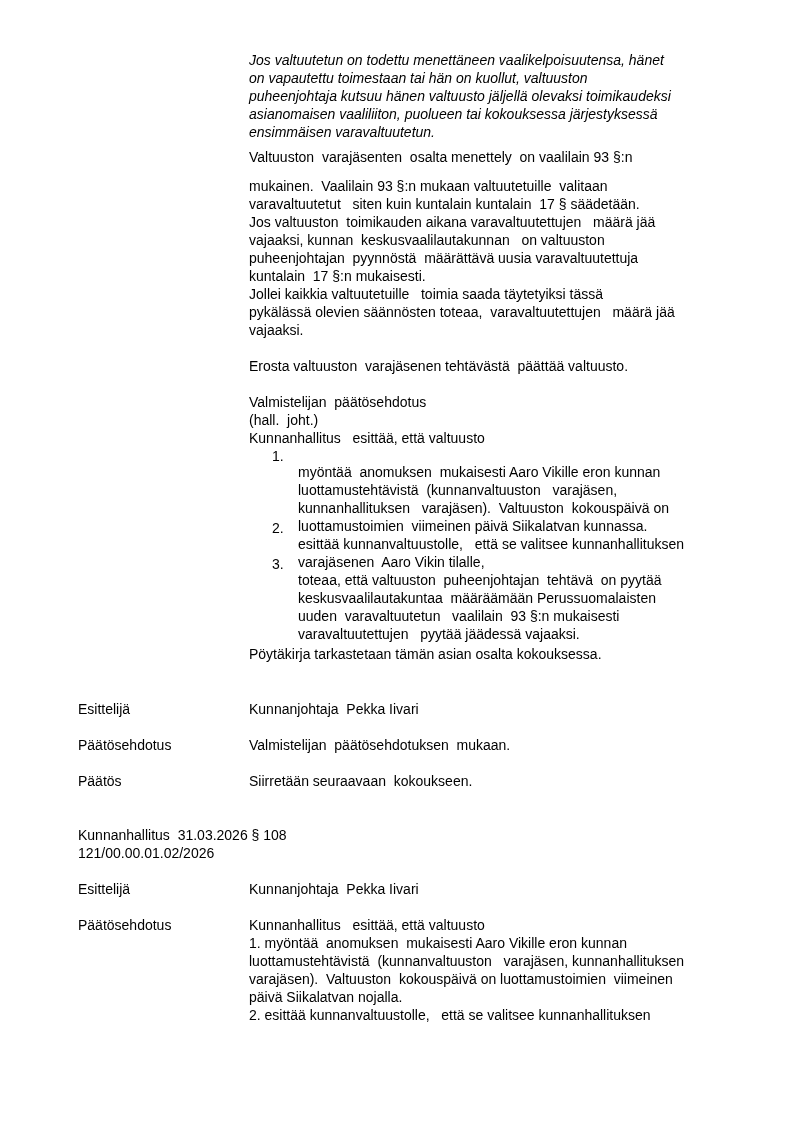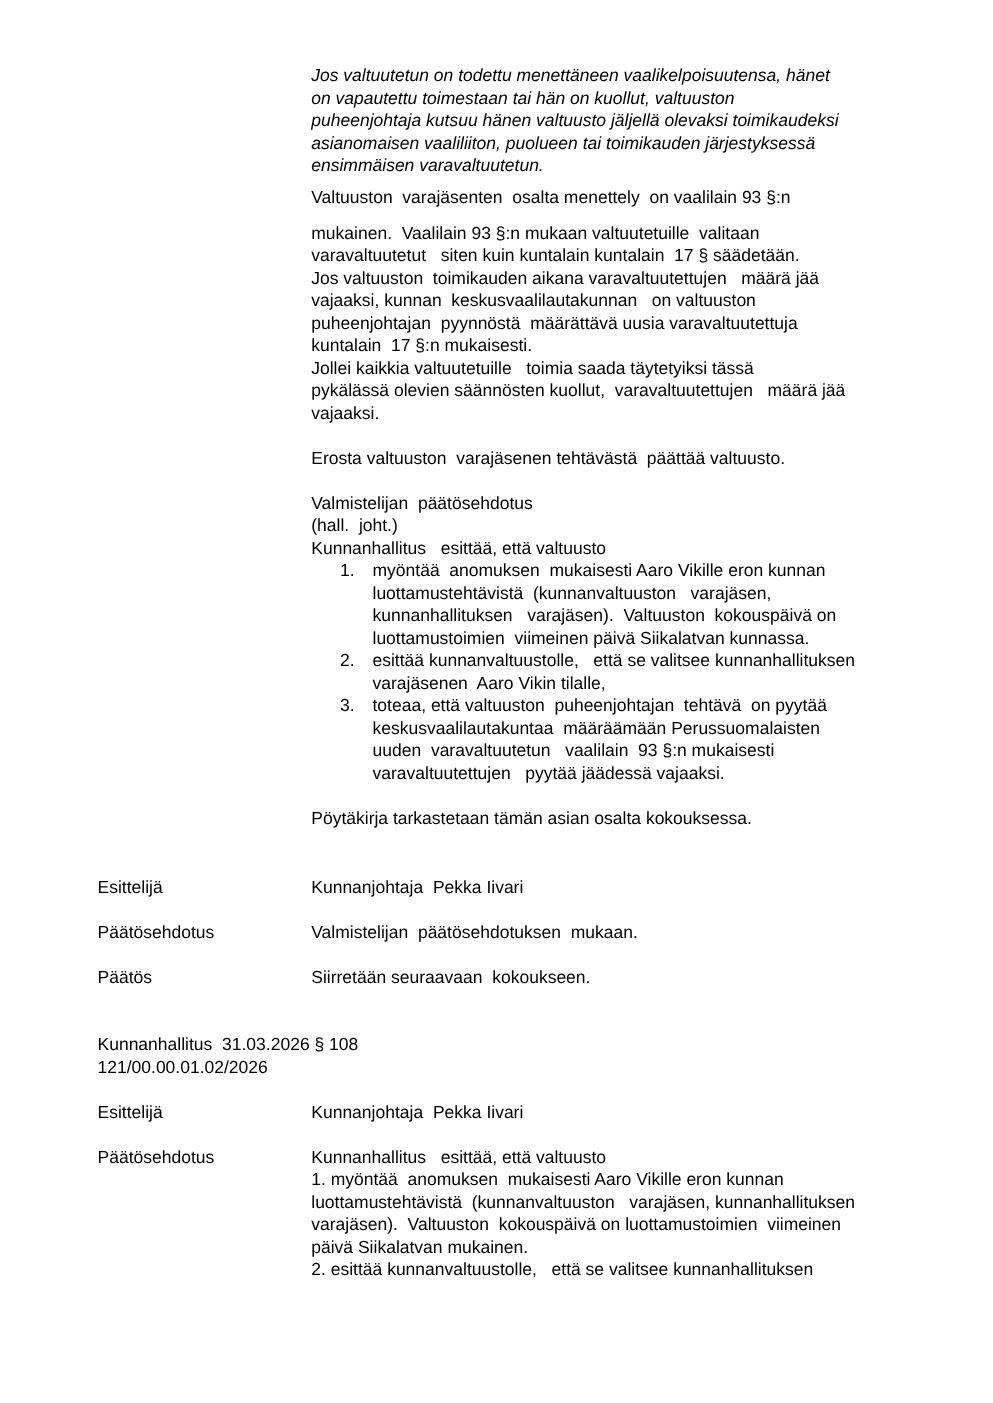--- a/index.html
+++ b/index.html
@@ -6,40 +6,40 @@
   body {
     width: 794px; height: 1122px; position: relative; overflow: hidden;
     font-family: "Liberation Sans", sans-serif; font-size: 14px; color: #000;
   }
   .line { position: absolute; white-space: pre; line-height: 18px; font-size: 14px; }
   .it { font-style: italic; }
   .bold { font-weight: normal; }
   .col-l { left: 78px; }
   .col-r { left: 249px; }
   .num { left: 272px; }
-  .ind { left: 298px; }
+  .ind { left: 298px; margin-top: 16px; }
 </style>
 </head>
 <body>
 
 <div class="line col-r it" style="top:51px">Jos valtuutetun on todettu menettäneen vaalikelpoisuutensa, hänet</div>
 <div class="line col-r it" style="top:69px">on vapautettu toimestaan tai hän on kuollut, valtuuston</div>
 <div class="line col-r it" style="top:87px">puheenjohtaja kutsuu hänen valtuusto jäljellä olevaksi toimikaudeksi</div>
-<div class="line col-r it" style="top:105px">asianomaisen vaaliliiton, puolueen tai toimikauden järjestyksessä</div>
+<div class="line col-r it" style="top:105px">asianomaisen vaaliliiton, puolueen tai kokouksessa järjestyksessä</div>
 <div class="line col-r it" style="top:123px">ensimmäisen varavaltuutetun.</div>
 
 <div class="line col-r" style="top:148px">Valtuuston  varajäsenten  osalta menettely  on vaalilain 93 §:n</div>
 <div class="line col-r" style="top:177px">mukainen.  Vaalilain 93 §:n mukaan valtuutetuille  valitaan</div>
 <div class="line col-r" style="top:195px">varavaltuutetut   siten kuin kuntalain kuntalain  17 § säädetään.</div>
 <div class="line col-r" style="top:213px">Jos valtuuston  toimikauden aikana varavaltuutettujen   määrä jää</div>
 <div class="line col-r" style="top:231px">vajaaksi, kunnan  keskusvaalilautakunnan   on valtuuston</div>
 <div class="line col-r" style="top:249px">puheenjohtajan  pyynnöstä  määrättävä uusia varavaltuutettuja</div>
 <div class="line col-r" style="top:267px">kuntalain  17 §:n mukaisesti.</div>
 <div class="line col-r" style="top:285px">Jollei kaikkia valtuutetuille   toimia saada täytetyiksi tässä</div>
-<div class="line col-r" style="top:303px">pykälässä olevien säännösten kuollut,  varavaltuutettujen   määrä jää</div>
+<div class="line col-r" style="top:303px">pykälässä olevien säännösten toteaa,  varavaltuutettujen   määrä jää</div>
 <div class="line col-r" style="top:321px">vajaaksi.</div>
 
 <div class="line col-r" style="top:357px">Erosta valtuuston  varajäsenen tehtävästä  päättää valtuusto.</div>
 
 <div class="line col-r bold" style="top:393px">Valmistelijan  päätösehdotus</div>
 <div class="line col-r" style="top:411px">(hall.  joht.)</div>
 <div class="line col-r" style="top:429px">Kunnanhallitus   esittää, että valtuusto</div>
 
 <div class="line num" style="top:447px">1.</div>
 <div class="line ind" style="top:447px">myöntää  anomuksen  mukaisesti Aaro Vikille eron kunnan</div>
@@ -69,14 +69,14 @@
 <div class="line col-l" style="top:826px">Kunnanhallitus  31.03.2026 § 108</div>
 <div class="line col-l" style="top:844px">121/00.00.01.02/2026</div>
 
 <div class="line col-l bold" style="top:880px">Esittelijä</div>
 <div class="line col-r" style="top:880px">Kunnanjohtaja  Pekka Iivari</div>
 <div class="line col-l bold" style="top:916px">Päätösehdotus</div>
 <div class="line col-r" style="top:916px">Kunnanhallitus   esittää, että valtuusto</div>
 <div class="line col-r" style="top:934px">1. myöntää  anomuksen  mukaisesti Aaro Vikille eron kunnan</div>
 <div class="line col-r" style="top:952px">luottamustehtävistä  (kunnanvaltuuston   varajäsen, kunnanhallituksen</div>
 <div class="line col-r" style="top:970px">varajäsen).  Valtuuston  kokouspäivä on luottamustoimien  viimeinen</div>
-<div class="line col-r" style="top:988px">päivä Siikalatvan mukainen.</div>
+<div class="line col-r" style="top:988px">päivä Siikalatvan nojalla.</div>
 <div class="line col-r" style="top:1006px">2. esittää kunnanvaltuustolle,   että se valitsee kunnanhallituksen</div>
 
 </body></html>

